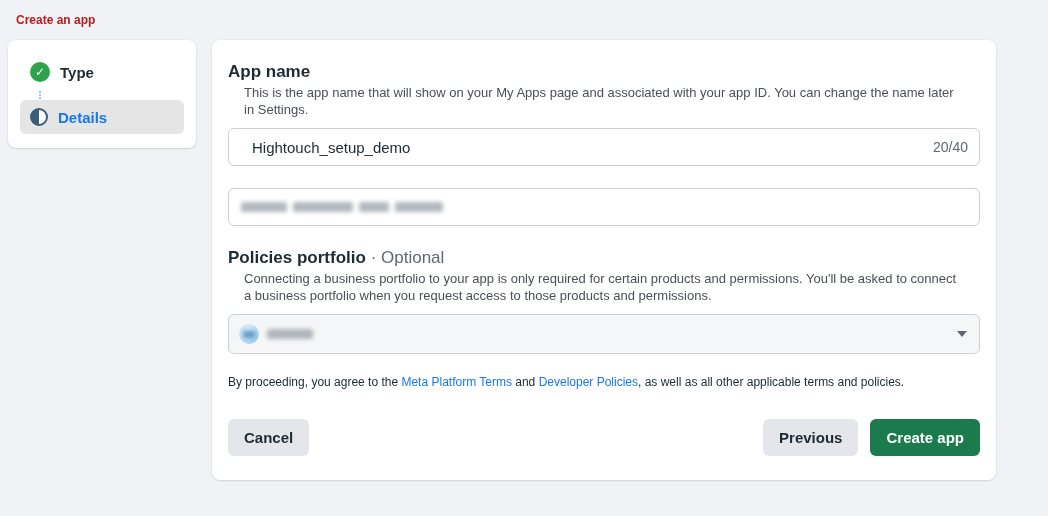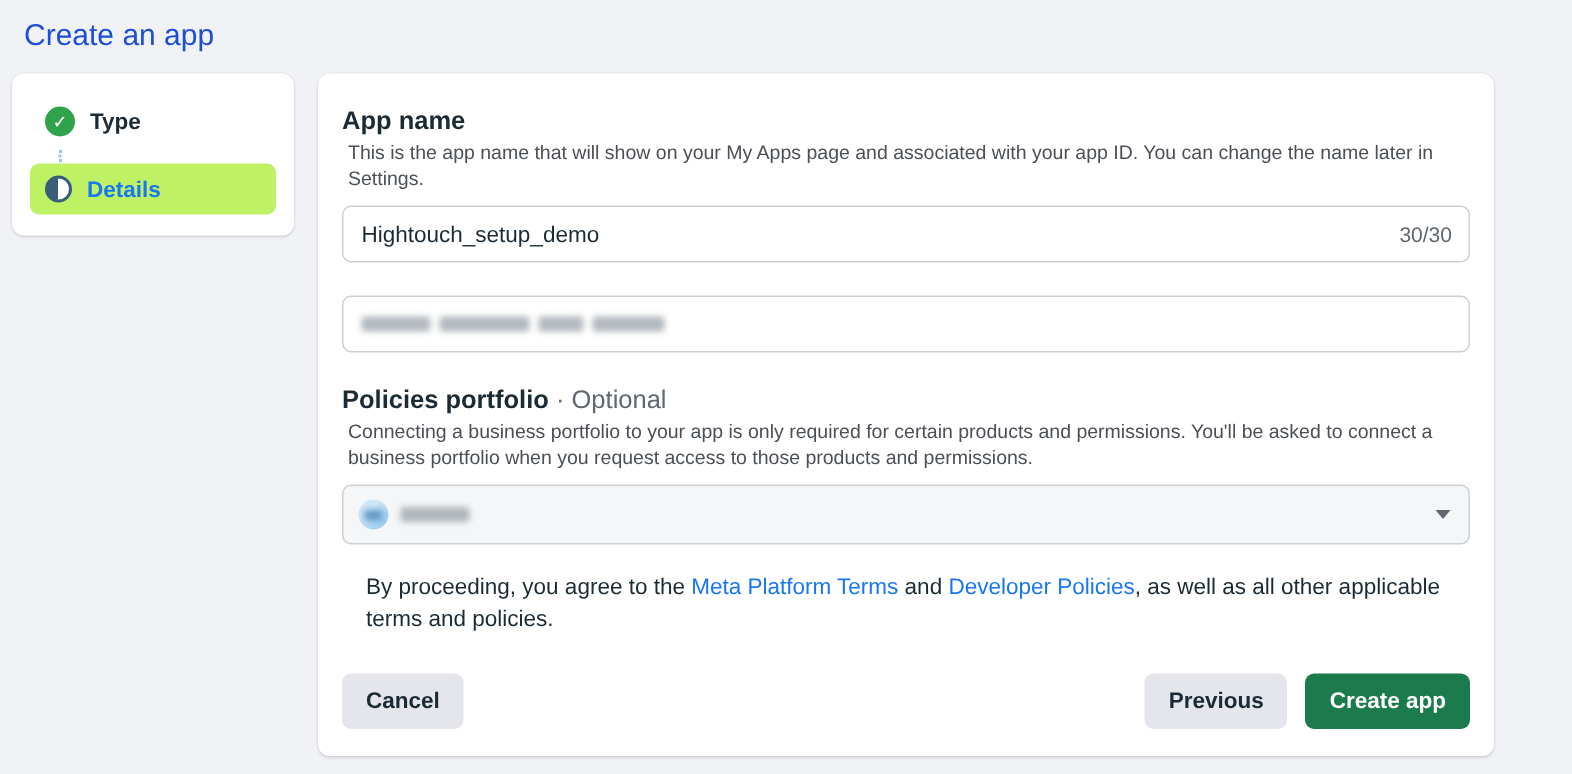--- a/index.html
+++ b/index.html
@@ -6,24 +6,24 @@
   html, body { margin: 0; padding: 0; }
   body {
     width: 1048px;
     height: 516px;
     background: #f0f2f5;
     font-family: "Liberation Sans", "DejaVu Sans", sans-serif;
     color: #1c2b33;
     overflow: hidden;
   }
   .page-title {
-    font-size: 20px;
-    font-weight: 400;
+    font-size: 12px;
+    font-weight: 700;
     margin: 13px 0 13px 16px;
-    color: #1d4ed8;
+    color: #b91c1c;
   }
   .layout {
     display: flex;
     align-items: flex-start;
     padding: 0 52px 0 8px;
     gap: 16px;
   }
   .card {
     background: #ffffff;
     border-radius: 8px;
@@ -38,21 +38,21 @@
   .step {
     display: flex;
     align-items: center;
     gap: 10px;
     padding: 8px 10px;
     border-radius: 6px;
     font-size: 15px;
     font-weight: 700;
     cursor: pointer;
   }
-  .step-current { background: #bef264; color: #1877f2; }
+  .step-current { background: #e5e5e5; color: #1877f2; }
   .step-icon {
     width: 20px; height: 20px;
     border-radius: 50%;
     flex-shrink: 0;
     display: flex; align-items: center; justify-content: center;
   }
   .icon-check {
     background: #31a24c;
     color: #ffffff;
     font-size: 12px;
@@ -83,31 +83,31 @@
     margin: 6px 0 2px;
   }
   .optional-badge {
     color: #606770;
     font-weight: 400;
   }
   .field-desc {
     font-size: 13px;
     line-height: 17px;
     color: #4b4f56;
-    margin: 2px 4px 10px;
+    margin: 2px 16px 10px;
   }
   .input-wrap { position: relative; margin-bottom: 22px; }
   .text-input {
     width: 100%;
     height: 38px;
     border: 1px solid #ccd0d5;
     border-radius: 6px;
     font-size: 15px;
     color: #1c2b33;
-    padding: 0 60px 0 12px;
+    padding: 0 60px 0 23px;
     font-family: inherit;
     background: #ffffff;
     outline: none;
   }
   .char-counter {
     position: absolute;
     right: 12px;
     top: 50%;
     transform: translateY(-50%);
     font-size: 14px;
@@ -166,24 +166,24 @@
     position: absolute;
     right: 12px;
     top: 50%;
     transform: translateY(-50%);
     width: 0; height: 0;
     border-left: 5px solid transparent;
     border-right: 5px solid transparent;
     border-top: 6px solid #606770;
   }
   .legal {
-    font-size: 15px;
+    font-size: 12px;
     line-height: 21px;
     color: #1c2b33;
-    margin: 0 0 26px 16px;
+    margin: 0 0 26px 0;
   }
   .legal a {
     color: #1877f2;
     text-decoration: none;
     cursor: pointer;
   }
   .actions {
     display: flex;
     align-items: center;
   }
@@ -219,21 +219,21 @@
       <span>Details</span>
     </div>
   </aside>
 
   <main class="card form-card">
 
     <div class="field-label">App name</div>
     <p class="field-desc">This is the app name that will show on your My Apps page and associated with your app ID. You can change the name later in Settings.</p>
     <div class="input-wrap">
       <input class="text-input" type="text" value="Hightouch_setup_demo" style="">
-      <span class="char-counter">30/30</span>
+      <span class="char-counter">20/40</span>
     </div>
 
     <div class="input-wrap">
       <div class="input-like" role="textbox">
         <span class="bar" style="width:46px"></span>
         <span class="bar" style="width:60px"></span>
         <span class="bar" style="width:30px"></span>
         <span class="bar" style="width:48px"></span>
       </div>
     </div>

